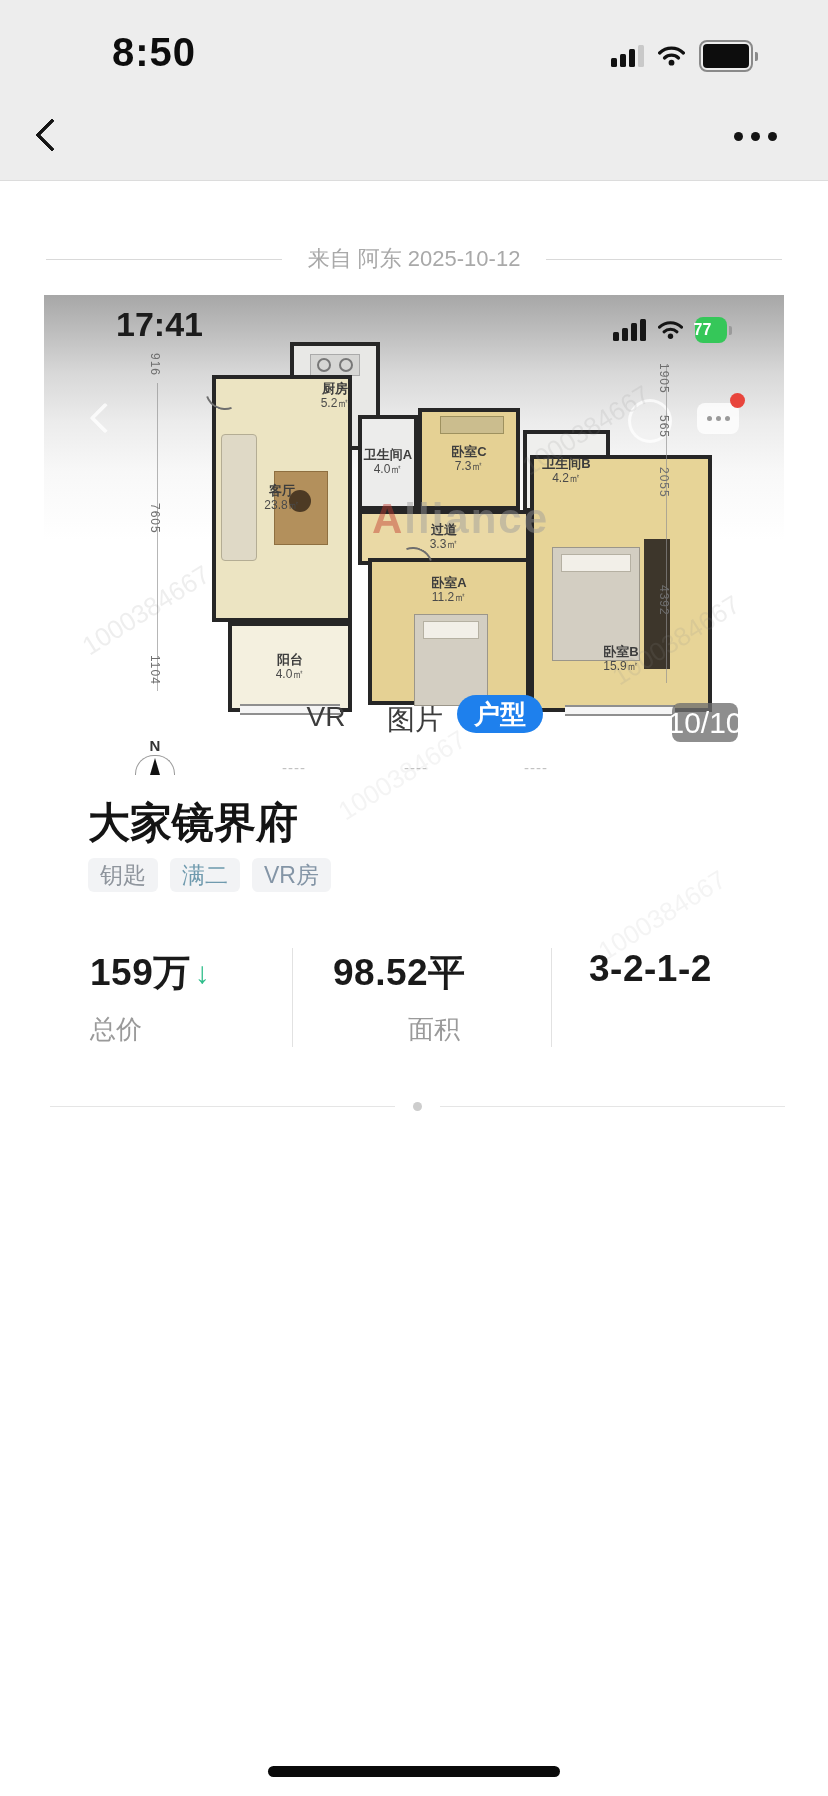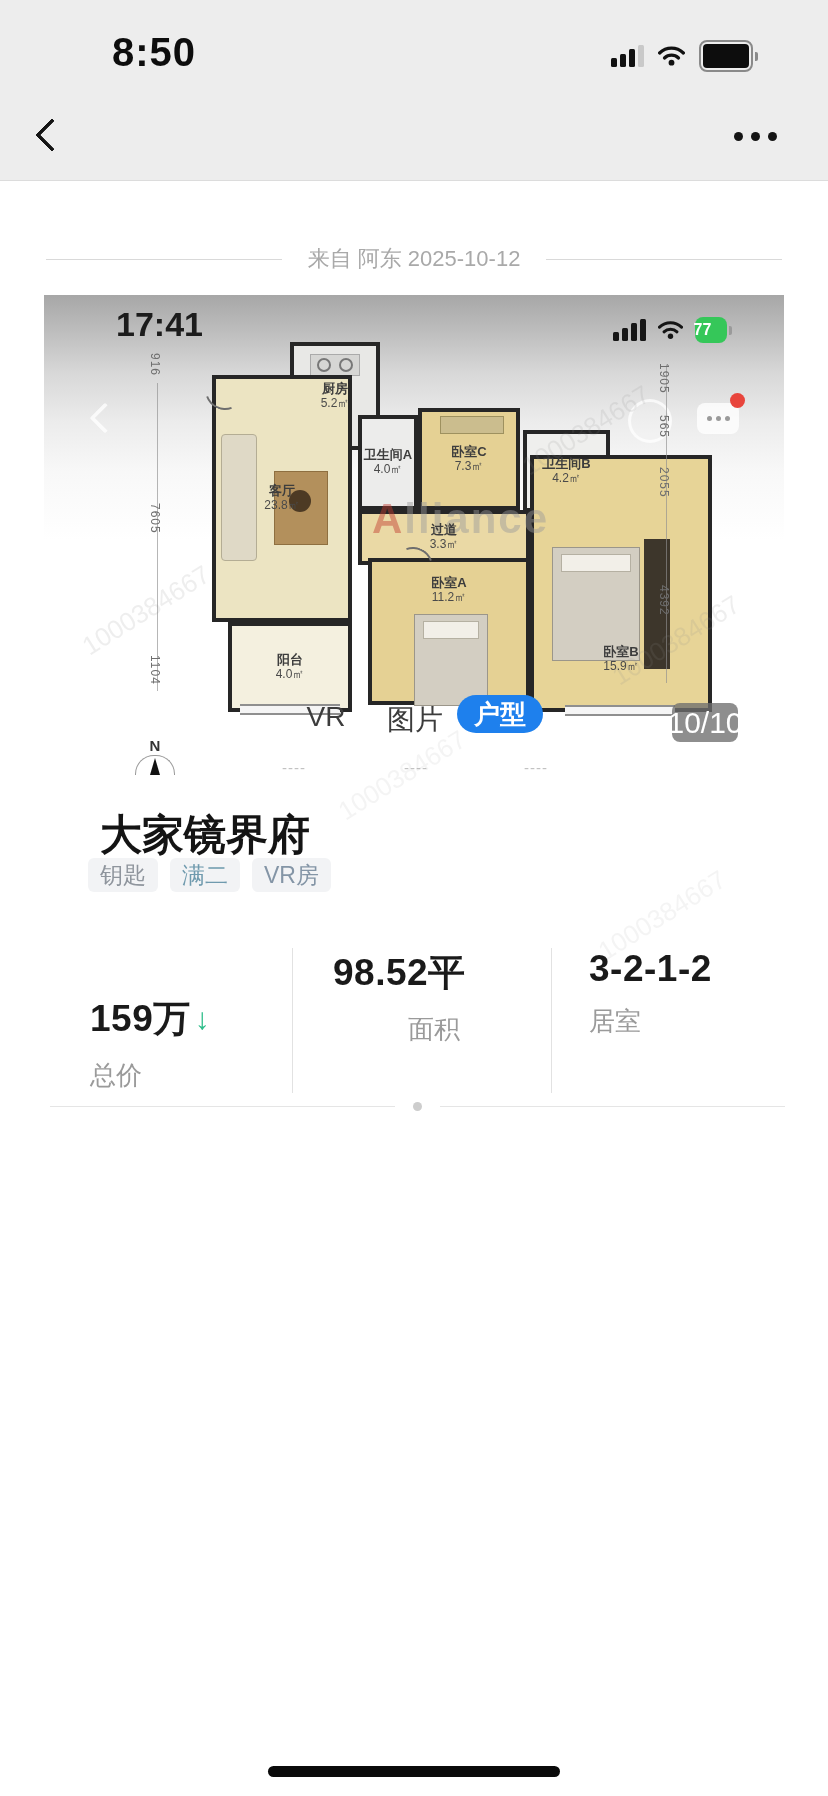--- a/index.html
+++ b/index.html
@@ -107,33 +107,33 @@
   .needle{position:absolute;left:14px;bottom:0;width:0;height:0;border-left:5px solid transparent;border-right:5px solid transparent;border-bottom:17px solid #111;}
   .dashes{position:absolute;top:464px;font-size:15px;color:#c2c2c2;letter-spacing:1px;}
   .dsh1{left:238px}.dsh2{left:360px}.dsh3{left:480px}
 
   
   .wm{position:absolute;font-size:26px;color:#8a8a8a;opacity:.14;transform:rotate(-32deg);white-space:nowrap;}
   .wm-alliance{position:absolute;left:328px;top:200px;font-size:42px;font-weight:bold;color:#9a9a9a;opacity:.45;letter-spacing:2px;}
   .wm-alliance .a{color:#c23b2e;}
 
   
-  .listing-title{position:absolute;left:88px;top:795px;margin:12px;font-size:42px;font-weight:bold;color:#141414;}
+  .listing-title{position:absolute;left:88px;top:795px;margin:0;font-size:42px;font-weight:bold;color:#141414;}
   .tags{position:absolute;left:88px;top:858px;display:flex;gap:12px;}
   .tag{height:34px;padding:0 12px;border-radius:6px;background:var(--tag-bg,#f2f3f5);font-size:23px;display:flex;align-items:center;}
   .t0{color:#8f959d;}
   .t1{color:#6f9aae;}
   .t2{color:#8495a6;}
   .stats{position:absolute;left:90px;top:948px;right:44px;display:flex;}
   .stat{display:flex;flex-direction:column;}
   .stat .v-row{display:flex;align-items:center;gap:4px;}
   .stat .v{font-size:37px;font-weight:bold;color:#1a1a1a;letter-spacing:.5px;}
   .stat .arrow{font-size:30px;font-weight:bold;color:var(--arrow-green,#2dbd8a);}
   .stat .l{margin-top:14px;font-size:26px;color:#9a9a9a;}
-  .s0{width:202px;margin-top:46px;}
+  .s0{width:202px;}
   .s1{width:243px;border-left:1px solid #e2e2e2;padding-left:40px;box-sizing:border-box;text-align:center;}
   .s2{flex:1;border-left:1px solid #e2e2e2;padding-left:37px;box-sizing:border-box;margin-left:16px;}
   .pager-divider{position:absolute;left:50px;right:43px;top:1102px;display:flex;align-items:center;gap:18px;}
   .pg-hr{flex:1;height:1px;background:#e5e5e5;}
   .pg-dot{width:9px;height:9px;border-radius:50%;background:#cdcdcd;}
   .home-indicator{position:absolute;left:268px;top:1766px;width:292px;height:11px;border-radius:6px;background:#0a0a0a;}
 </style>
 </head>
 <body>
 
@@ -341,21 +341,20 @@
     <div class="stat s1">
       <div class="v-row">
           <span class="v">98.52平</span>
         </div>
       <span class="l">面积</span>
     </div>
     <div class="stat s2">
       <div class="v-row">
           <span class="v">3-2-1-2</span>
         </div>
-      <span class="l">居室</span>
     </div>
   </div>
 
   <span class="wm" style="left:330px;top:760px;opacity:.09">1000384667</span>
   <span class="wm" style="left:590px;top:900px;opacity:.09">1000384667</span>
 
   <div class="pager-divider">
     <span class="pg-hr"></span>
     <span class="pg-dot"></span>
     <span class="pg-hr"></span>

